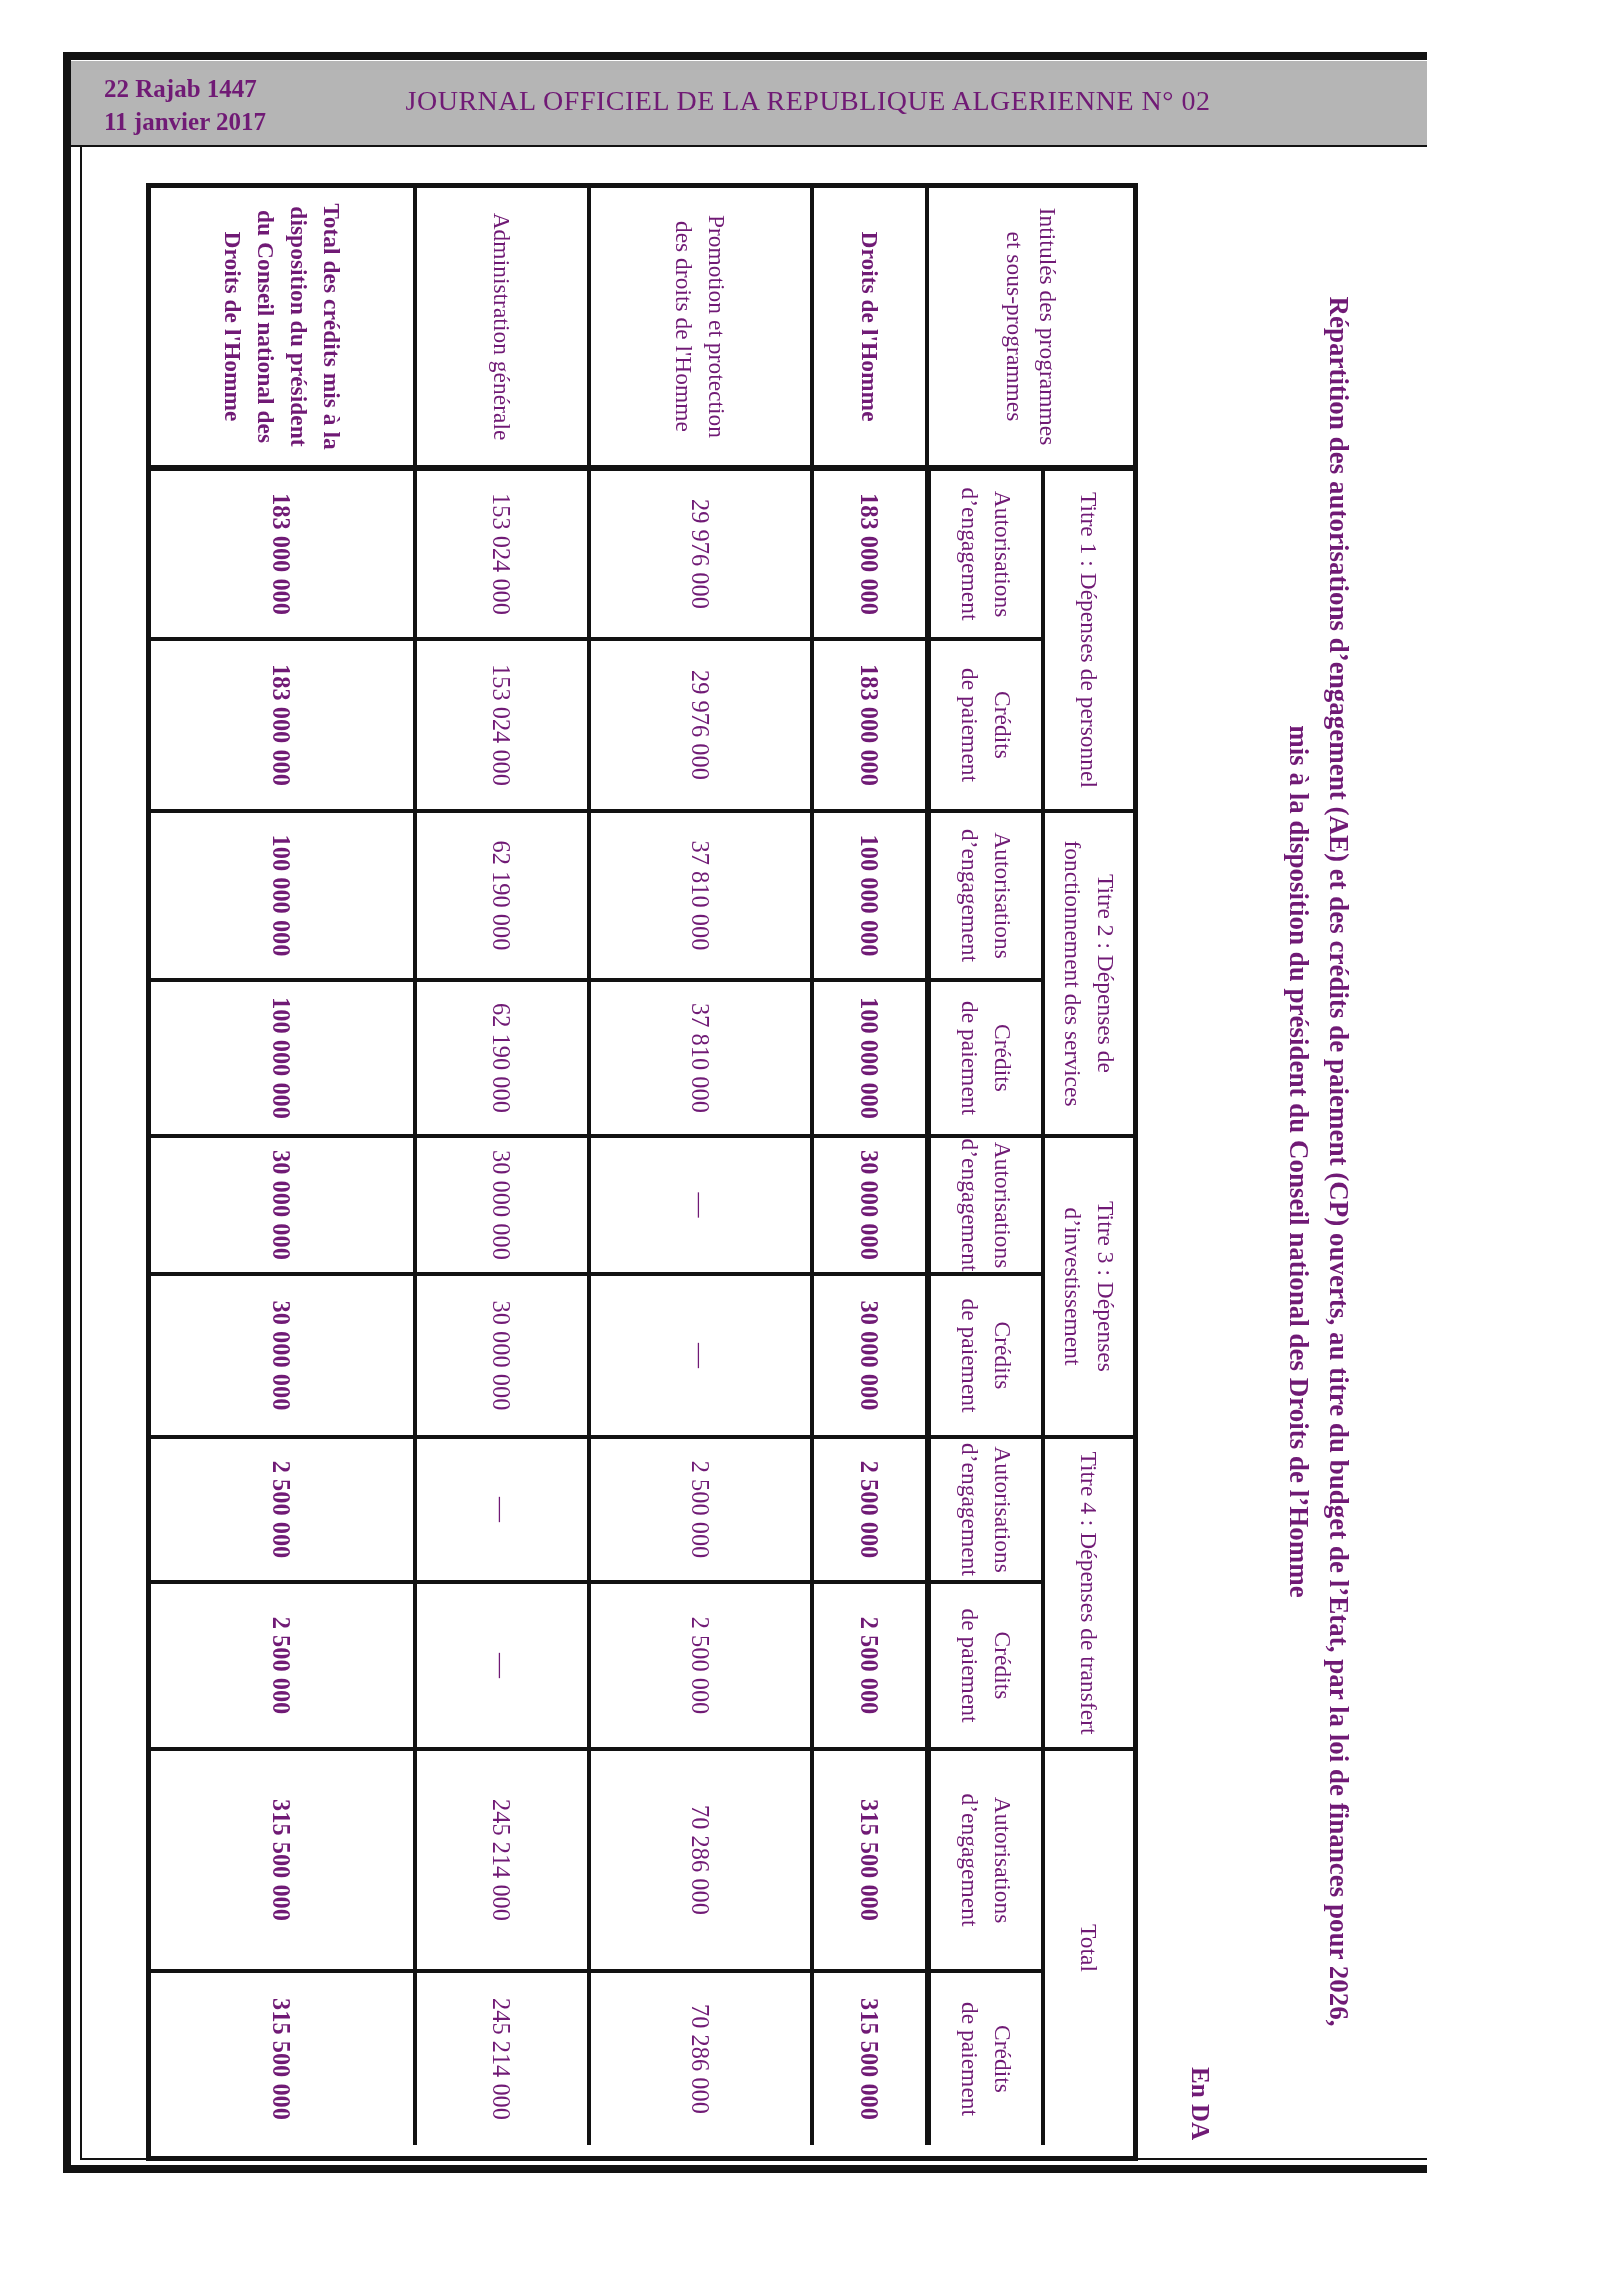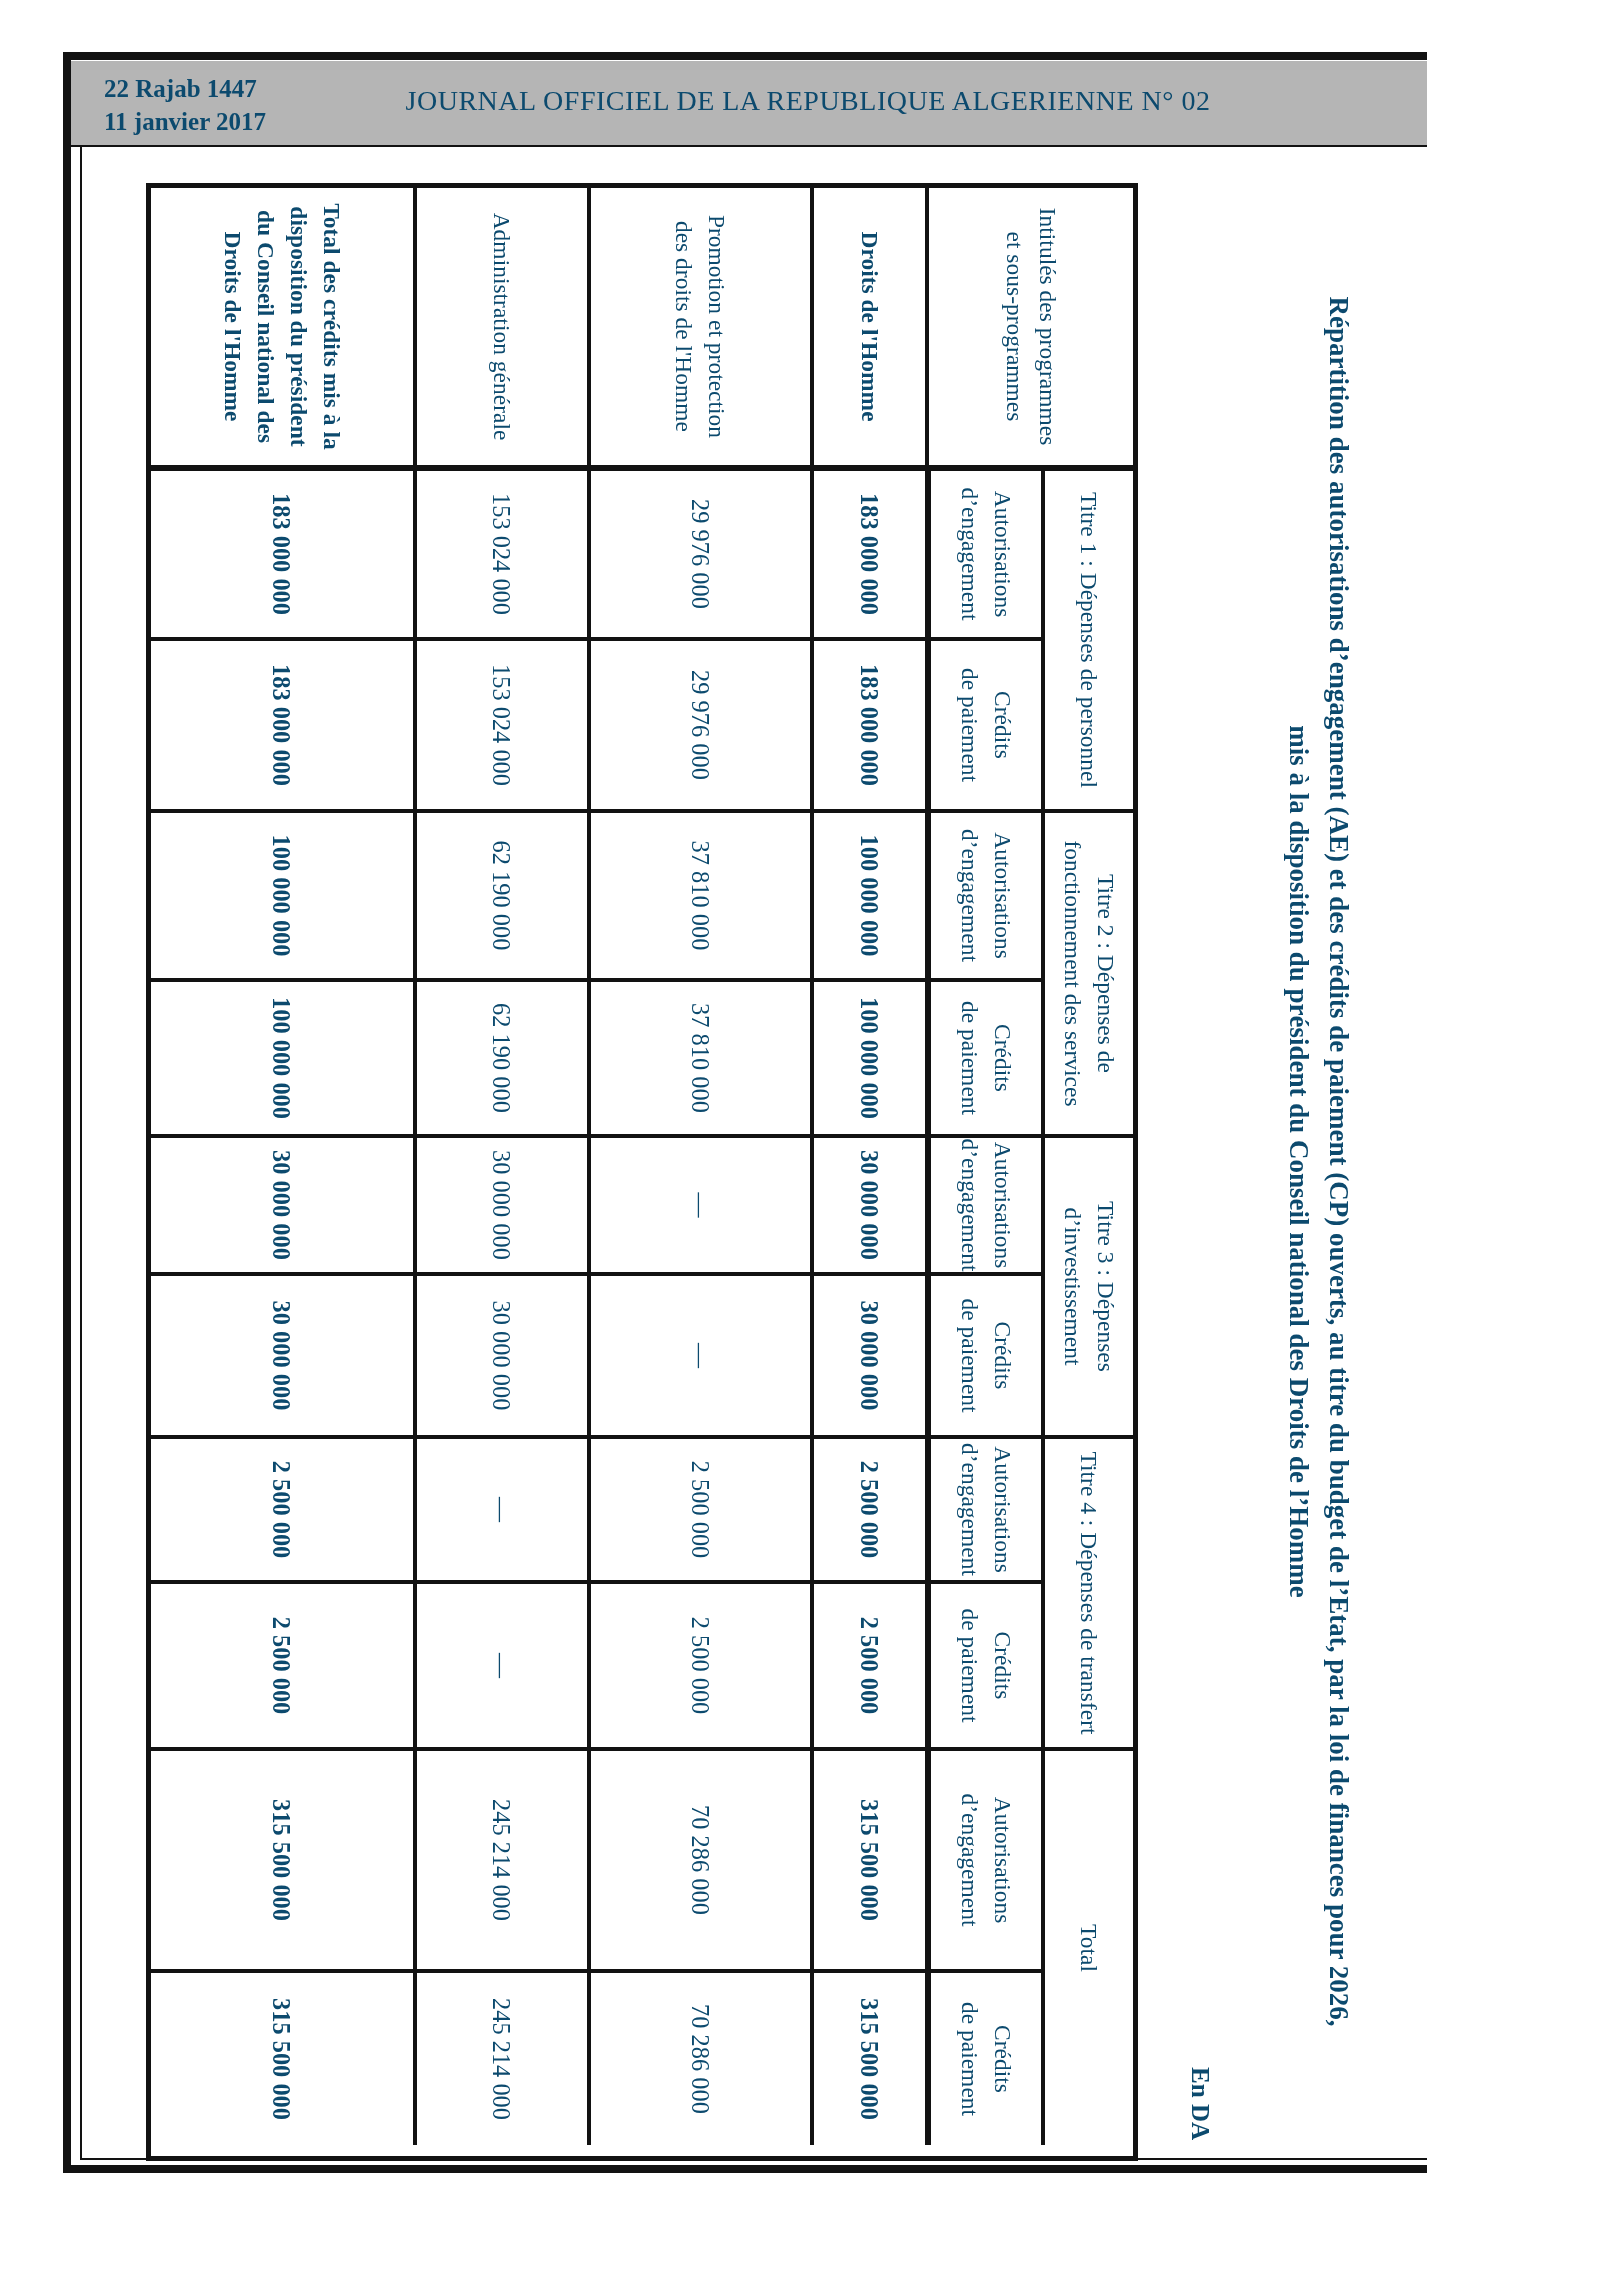--- a/index.html
+++ b/index.html
@@ -1,17 +1,17 @@
 <!DOCTYPE html>
 <html style="font-size:14.5px"><head>
 <meta charset="utf-8">
 <style>
   html,body{margin:0;padding:0;background:#ffffff;}
   .page{position:relative;width:1427px;height:2285px;background:#ffffff;overflow:hidden;
-        font-family:"Liberation Serif","DejaVu Serif",serif;color:#0c4a6e;}
+        font-family:"Liberation Serif","DejaVu Serif",serif;color:#701a75;}
   
   .frame-outer{position:absolute;left:63px;top:52px;width:1490px;height:2121px;
                border:8.1px solid #121212;box-sizing:border-box;}
   .frame-inner{position:absolute;left:80px;top:145px;width:1457px;height:2015px;
                border:2.7px solid #121212;box-sizing:border-box;}
   
   .head-band{position:absolute;left:71px;top:61px;width:1474px;height:86px;
              background:#b5b5b5;border-bottom:2.7px solid #121212;box-sizing:border-box;}
   .head-date{position:absolute;left:33px;top:11px;font-size:25px;font-weight:bold;line-height:33px;}
   .head-title{position:absolute;left:0;top:23.5px;width:100%;text-align:center;

